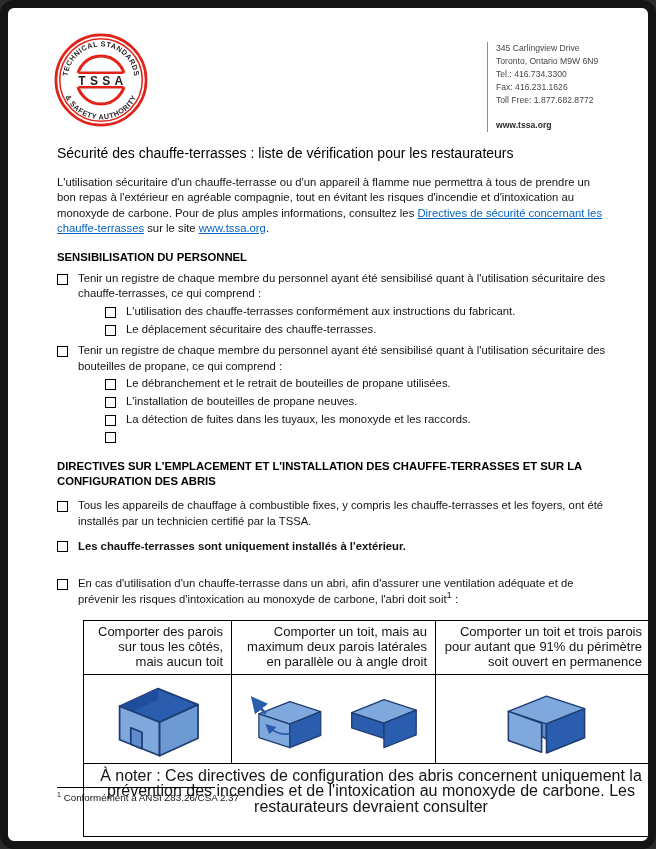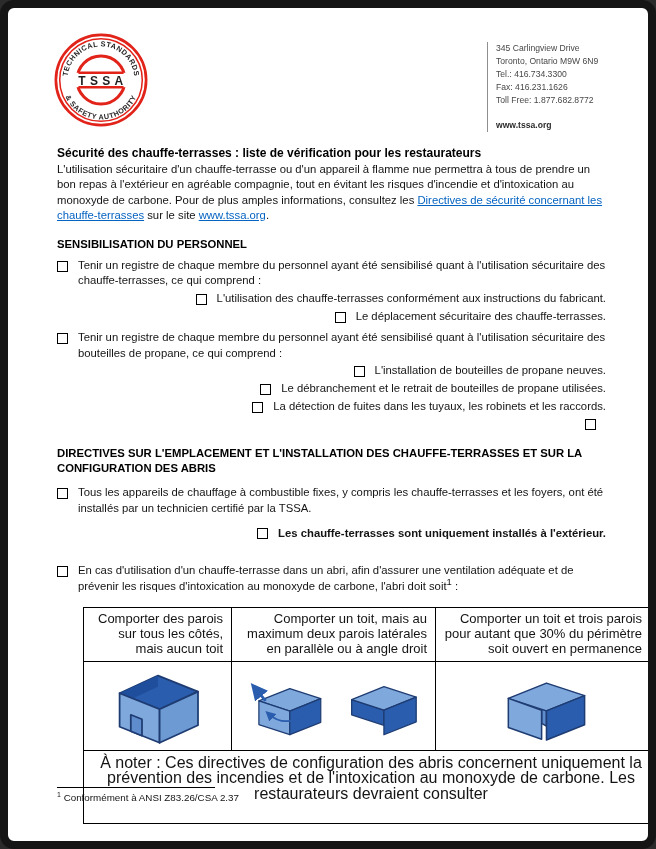--- a/index.html
+++ b/index.html
@@ -9,25 +9,25 @@
     font-family:"Liberation Sans", sans-serif;color:#141414;
   }
   
   .logo{position:absolute;left:45px;top:24px;width:96px;height:96px;}
   .logo text{font-family:"Liberation Sans", sans-serif;}
   .addr{position:absolute;left:479px;top:34px;width:150px;border-left:1px solid #8f8f8f;
         padding-left:8px;font-size:8.6px;line-height:13px;color:#474747;}
   .addr .website{margin-top:12px;font-weight:bold;color:#2b2b2b;}
   
   .main{position:absolute;left:49px;top:136px;width:549px;}
-  h1.title{font-size:12px;line-height:18px;font-weight:bold;margin:0 0 0 0;color:#000;}
+  h1.title{font-size:14px;line-height:18px;font-weight:normal;margin:0 0 13px 0;color:#000;}
   p.intro{font-size:11.3px;line-height:15.3px;margin:0 0 14px 0;}
   a.lnk{color:#0563C1;text-decoration:underline;cursor:pointer;}
   h2.section{font-size:11.3px;line-height:15px;font-weight:bold;margin:14px 0 4px 0;color:#000;}
-  .check-item{display:flex;margin-top:6px;font-size:11.3px;line-height:15.3px;justify-content:flex-end;}
+  .check-item{display:flex;margin-top:6px;font-size:11.3px;line-height:15.3px;}
   .check-item.sub{margin-left:48px;margin-top:2.5px;}
   .checkbox{flex:none;width:9px;height:9px;border:1.2px solid #000;margin:2.5px 10px 0 0;background:#fff;}
   
   table.shelter{border-collapse:collapse;table-layout:fixed;width:516px;margin:13px 0 0 26px;}
   table.shelter th, table.shelter td{border:1.3px solid #000;}
   table.shelter th{font-weight:normal;font-size:13px;line-height:15px;padding:3px 8px 5px 8px;
                    text-align:right;vertical-align:top;}
   td.diag{height:84px;text-align:center;vertical-align:middle;padding:2px 0;}
   td.diag svg{vertical-align:middle;}
   td.note{font-size:16px;line-height:15.5px;text-align:center;padding:4px 8px 22px 16px;vertical-align:top;}
@@ -95,29 +95,29 @@
       </div>
     </div>
 
     <div class="check-group" style="margin-top:4px;">
       <div class="check-item">
         <span class="checkbox"></span>
         <span class="check-text">Tenir un registre de chaque membre du personnel ayant été sensibilisé quant à l'utilisation sécuritaire des bouteilles de propane, ce qui comprend :</span>
       </div>
       <div class="check-item sub">
         <span class="checkbox"></span>
+        <span class="check-text">Le débranchement et le retrait de bouteilles de propane utilisées.</span>
+      </div>
+      <div class="check-item sub">
+        <span class="checkbox"></span>
         <span class="check-text">L'installation de bouteilles de propane neuves.</span>
       </div>
       <div class="check-item sub">
         <span class="checkbox"></span>
-        <span class="check-text">Le débranchement et le retrait de bouteilles de propane utilisées.</span>
-      </div>
-      <div class="check-item sub">
-        <span class="checkbox"></span>
-        <span class="check-text">La détection de fuites dans les tuyaux, les robinets et les raccords.</span>
+        <span class="check-text">La détection de fuites dans les tuyaux, les monoxyde et les raccords.</span>
       </div>
       <div class="check-item sub">
         <span class="checkbox"></span>
       </div>
     </div>
 
     <h2 class="section" style="margin-top:16px;">DIRECTIVES SUR L'EMPLACEMENT ET L'INSTALLATION DES CHAUFFE-TERRASSES ET SUR LA CONFIGURATION DES ABRIS</h2>
 
     <div class="check-item" style="margin-top:9px;">
       <span class="checkbox"></span>
@@ -130,21 +130,21 @@
     <div class="check-item" style="margin-top:22px;">
       <span class="checkbox"></span>
       <span class="check-text"><span>En cas d'utilisation d'un chauffe-terrasse dans un abri, afin d'assurer une ventilation adéquate et de prévenir les risques d'intoxication au monoxyde de carbone, l'abri doit soit</span><sup>1</sup><span> :</span></span>
     </div>
 
     <table class="shelter">
       <tbody>
           <tr>
         <th style="width:131px;">Comporter des parois sur tous les côtés, mais aucun toit</th>
         <th style="width:187px;">Comporter un toit, mais au maximum deux parois latérales en parallèle ou à angle droit</th>
-        <th style="width:198px;">Comporter un toit et trois parois pour autant que 30% du périmètre soit ouvert en permanence</th>
+        <th style="width:198px;">Comporter un toit et trois parois pour autant que 91% du périmètre soit ouvert en permanence</th>
       </tr>
       <tr>
         <td class="diag">
           
           <svg width="112" height="80" viewBox="0 0 140 100" aria-hidden="true">
             <g stroke="#1E3C72" stroke-width="2.2" stroke-linejoin="round">
               <polygon points="22,34 70,12 120,32 72,54" fill="#2A5DAD"></polygon>
               <polygon points="22,34 70,12 70,26 22,48" fill="#1F4E9C" stroke="none"></polygon>
               <polygon points="22,34 72,54 72,96 22,76" fill="#7FA8DC"></polygon>
               <polygon points="72,54 120,32 120,74 72,96" fill="#6D9AD3"></polygon>

